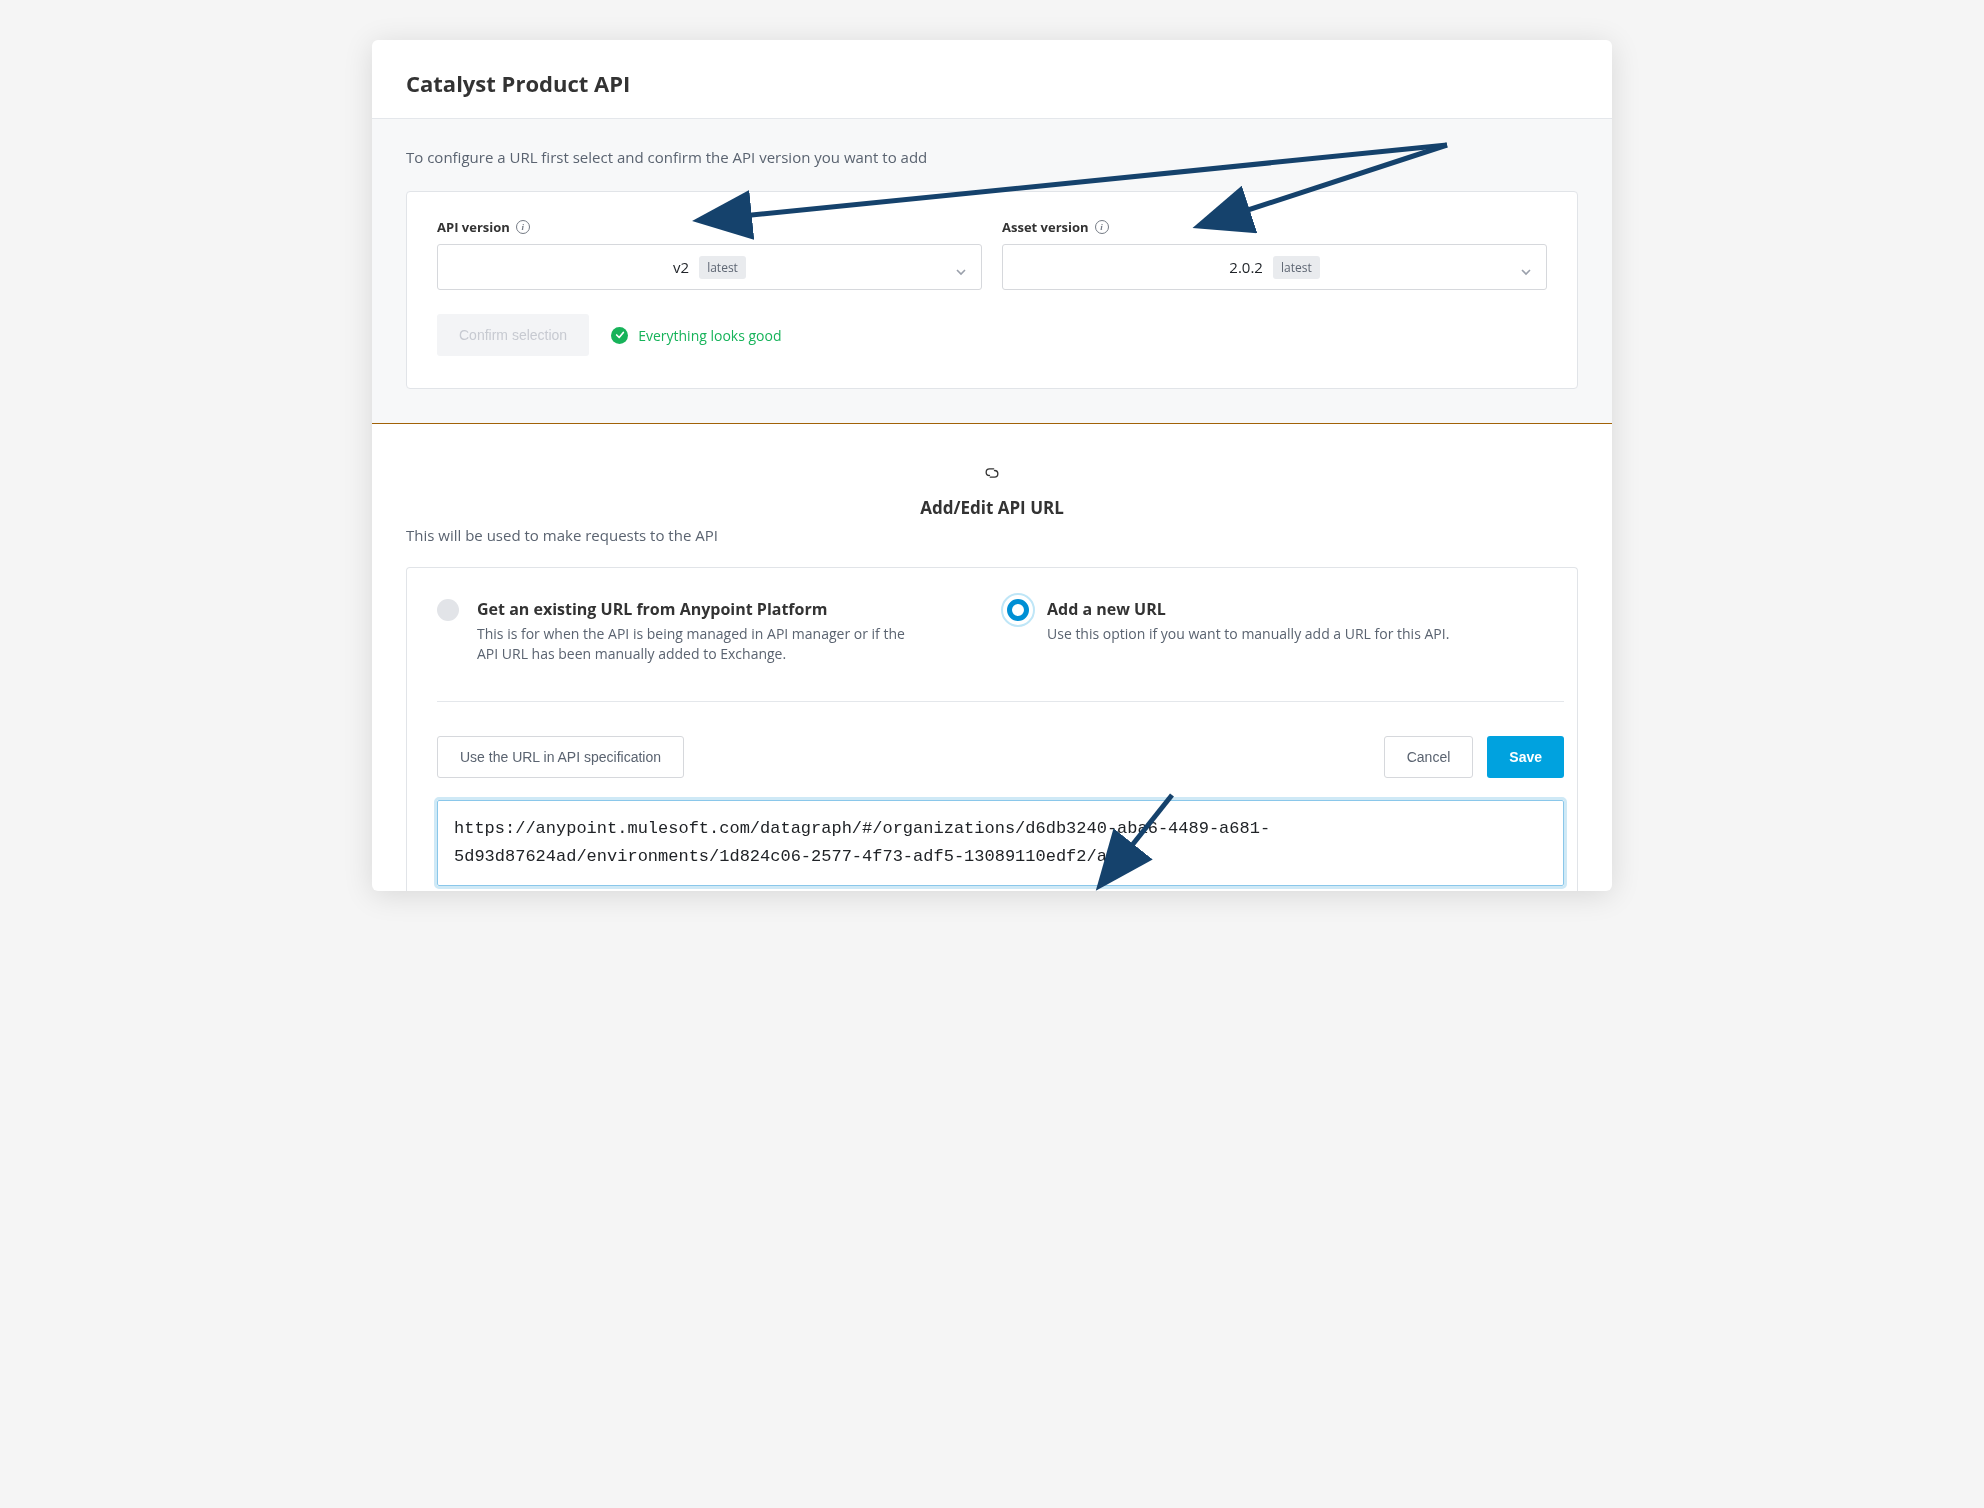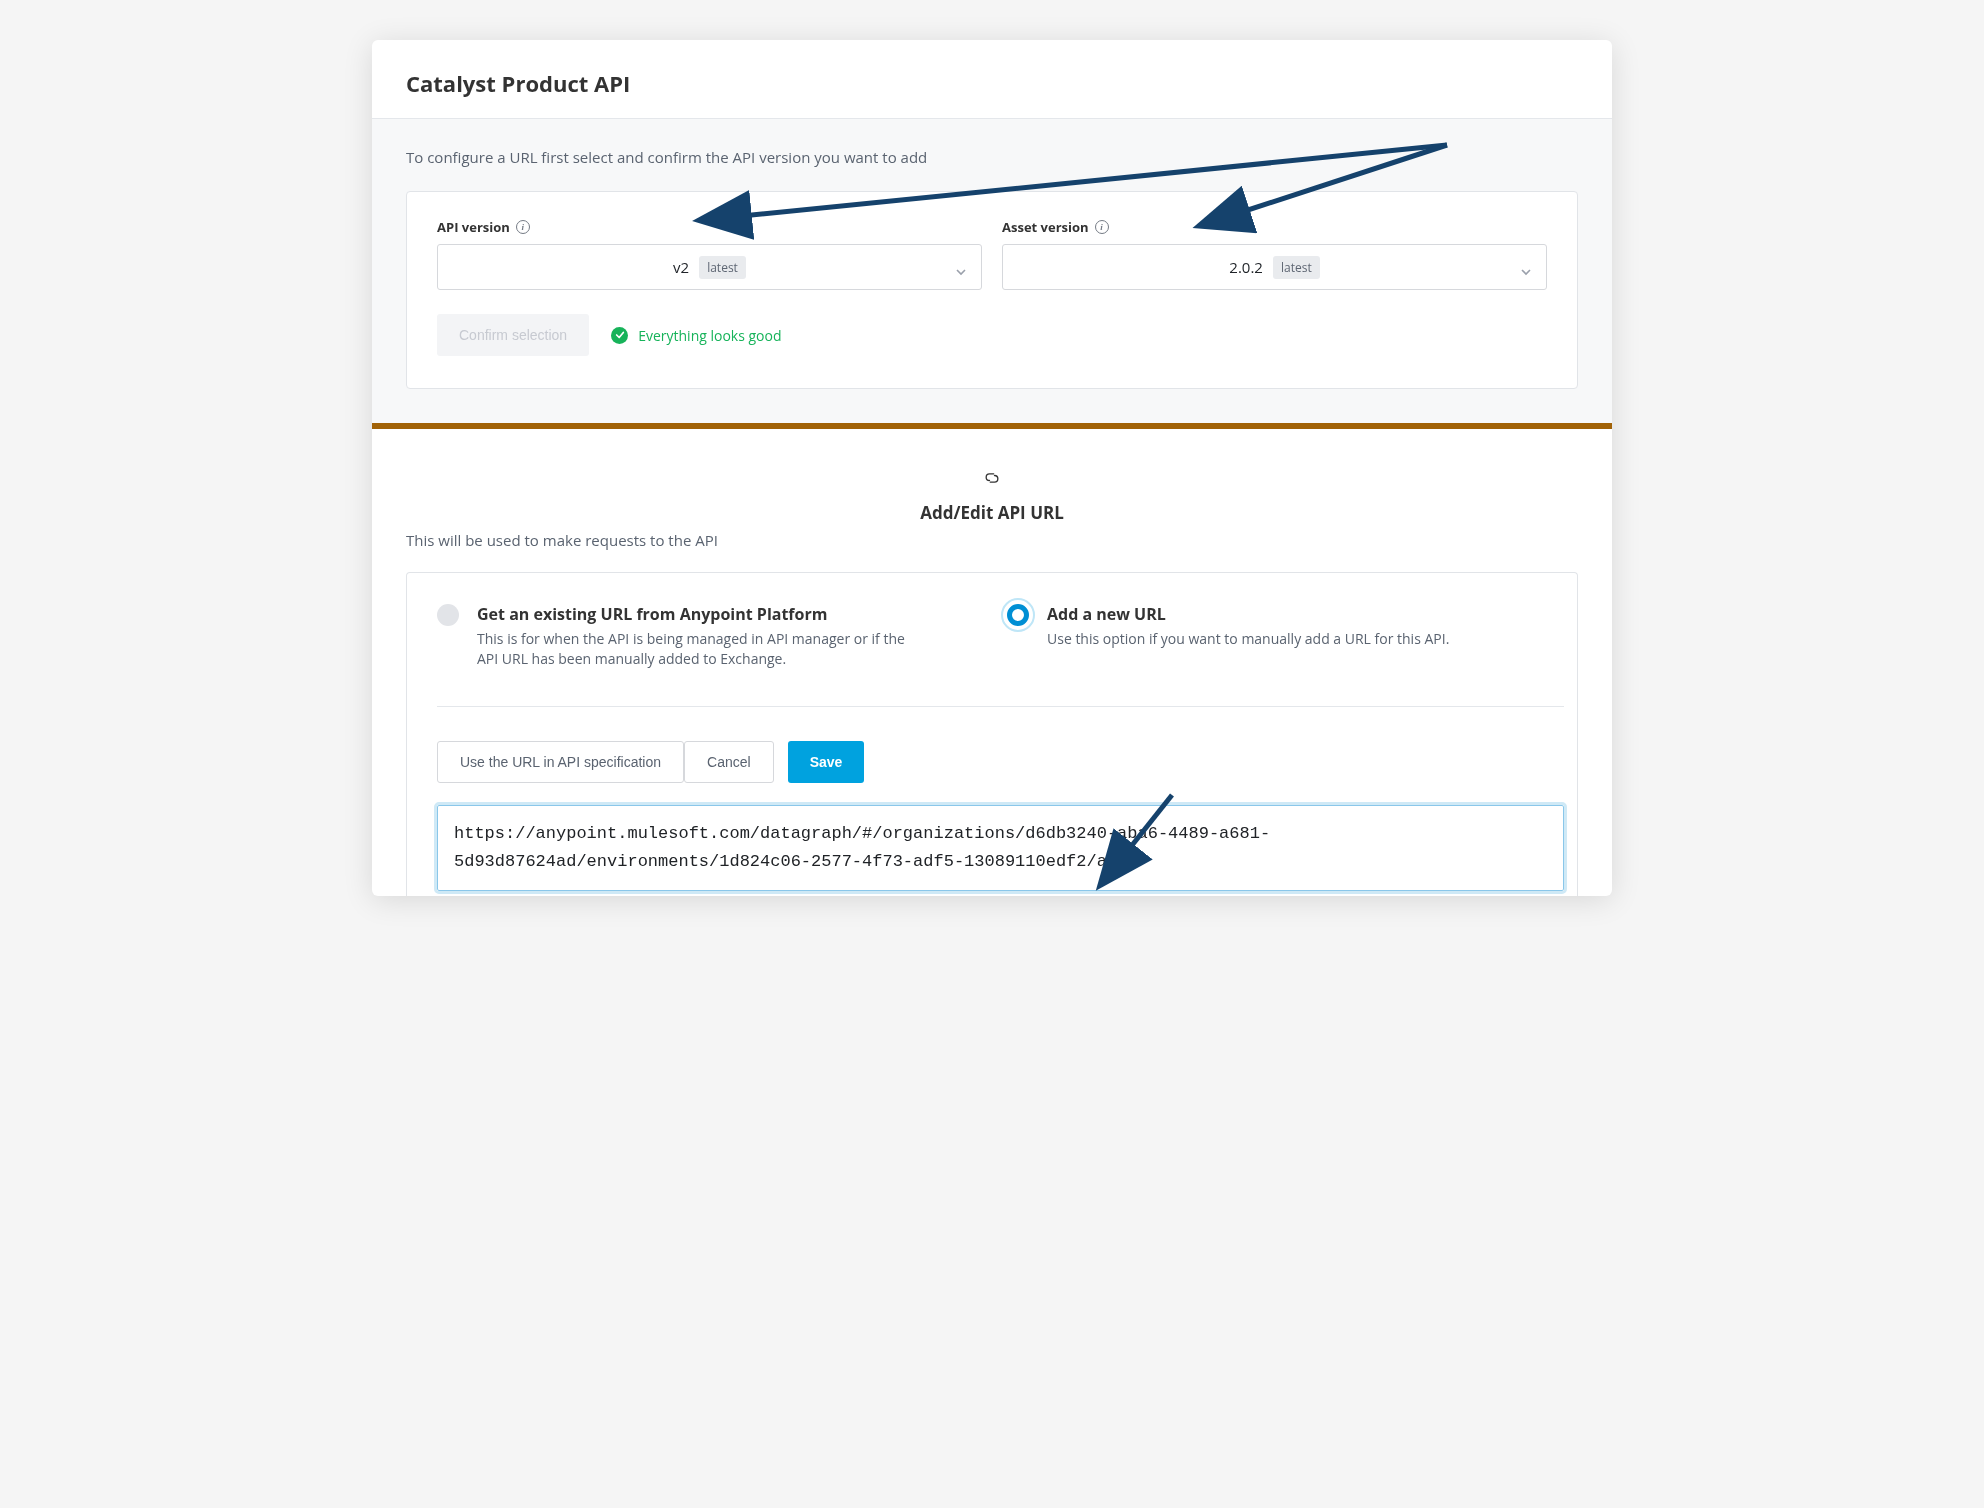--- a/index.html
+++ b/index.html
@@ -25,21 +25,21 @@
       padding: 28px 34px 20px 34px;
     }
     .panel-header h1 {
       font-size: 22px;
       font-weight: 700;
       color: #333;
     }
     .gray-section {
       background: #f7f8f9;
       border-top: 1px solid #e4e7eb;
-      border-bottom: 6px solid #a16207;
+      border-bottom: 1px solid #a16207;
       padding: 28px 34px 34px 34px;
     }
     .intro-text {
       color: #5a6370;
       font-size: 15px;
       margin-bottom: 24px;
     }
     .card {
       background: #fff;
       border: 1px solid #e1e4e8;
@@ -239,21 +239,21 @@
       line-height: 1.45;
       max-width: 430px;
     }
     .divider {
       height: 1px;
       background: #e4e7eb;
       margin-bottom: 34px;
     }
     .action-row {
       display: flex;
-      justify-content: flex-start;
+      justify-content: space-between;
       align-items: flex-start;
       margin-bottom: 22px;
     }
     .right-btns {
       display: flex;
       gap: 14px;
     }
     .url-label {
       font-size: 13px;
       font-weight: 700;

